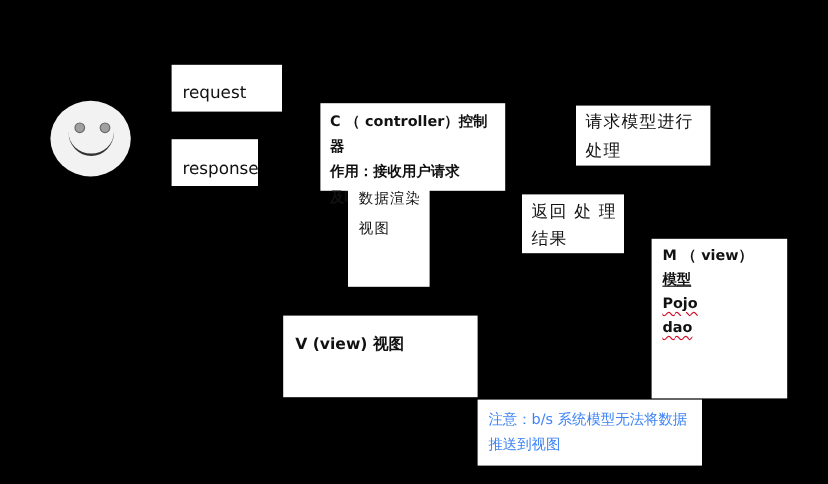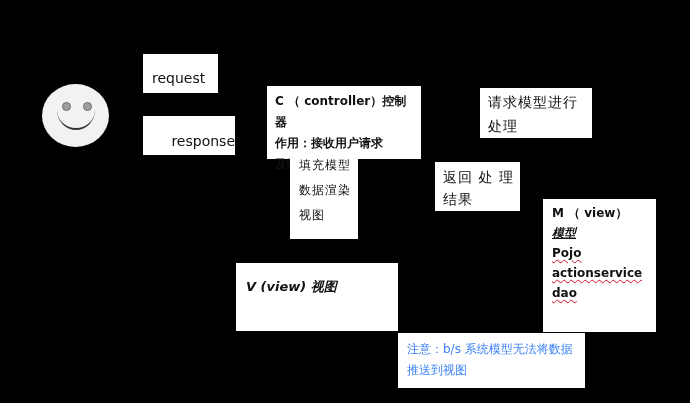--- a/index.html
+++ b/index.html
@@ -24,70 +24,68 @@
     .eye.right { left: 41px; }
     .mouth {
       position: absolute; left: 15px; top: 26px; width: 38px; height: 18px;
       border-bottom: 2px solid #333; border-radius: 0 0 50% 50% / 0 0 100% 100%;
     }
     .plain { font-size: 14px; }
     .bold { font-weight: bold; font-size: 12px; line-height: 21px; }
     .cn { font-size: 14px; line-height: 24px; letter-spacing: 1px; }
     .small-cn { font-size: 12px; line-height: 25px; letter-spacing: 1px; }
     .squiggle { text-decoration: underline wavy #d0102a; text-decoration-thickness: 1px; text-underline-offset: 2px; }
-    .uline { text-decoration: underline; font-style: italic; }
+    .uline { text-decoration: underline; }
     .note { color: #3b82f6; font-size: 12px; line-height: 21px; }
   </style>
 </head>
 <body>
 
 <div class="face">
   <div class="eye left"></div>
   <div class="eye right"></div>
   <div class="mouth"></div>
 </div>
 
-<div class="box plain" style="left:143px; top:54px; width:75px; height:39px; padding:16px 0 12px 9px;">
+<div class="box plain" style="left:143px; top:54px; width:92px; height:39px; padding:16px 0 12px 9px;">
   <span>request</span>
 </div>
 
-<div class="box plain" style="left:143px; top:116px; width:92px; height:39px; padding:17px 0 0 9px;text-align:right;">
+<div class="box plain" style="left:143px; top:116px; width:72px; height:39px; padding:17px 0 0 9px;text-align:right;">
   <span>response</span>
 </div>
 
 <div class="box bold" style="left:267px; top:54px; width:154px; height:73px; padding:5px 4px 0 8px;margin-top:32px;">
   <div>C （ controller）控制器</div>
   <div>作用：接收用户请求</div>
   <div>及响应结果</div>
 </div>
 
 <div class="box cn" style="left:480px; top:88px; width:112px; height:50px; padding:2px 0 0 8px;">
   <div>请求模型进行</div>
   <div>处理</div>
 </div>
 
 <div class="box small-cn" style="left:290px; top:152px; width:68px; height:87px; padding:1px 0 0 9px;">
-  <div>填充模型</div>
   <div>数据渲染</div>
   <div>视图</div>
 </div>
 
 <div class="box cn" style="left:435px; top:162px; width:85px; height:49px; padding:4px 0 0 8px; line-height:22px;">
   <div>返回 处 理</div>
   <div>结果</div>
 </div>
 
 <div class="box bold" style="left:543px; top:199px; width:113px; height:133px; padding:4px 0 0 9px; line-height:20px;">
   <div>M （ view）</div>
   <div class="uline">模型</div>
   <div class="squiggle">Pojo</div>
-  <div class="squiggle">actionservice</div>
   <div class="squiggle">dao</div>
 </div>
 
-<div class="box" style="left:236px; top:263px; width:162px; height:68px; padding:15px 0 4px 10px; font-weight:bold; font-size:13px;font-style:italic;">
+<div class="box" style="left:236px; top:263px; width:162px; height:68px; padding:15px 0 4px 10px; font-weight:bold; font-size:13px;">
   <span>V (view) 视图</span>
 </div>
 
 <div class="box note" style="left:398px; top:333px; width:187px; height:55px; padding:6px 0 0 9px;">
   <div>注意：b/s 系统模型无法将数据</div>
   <div>推送到视图</div>
 </div>
 
 </body></html>

